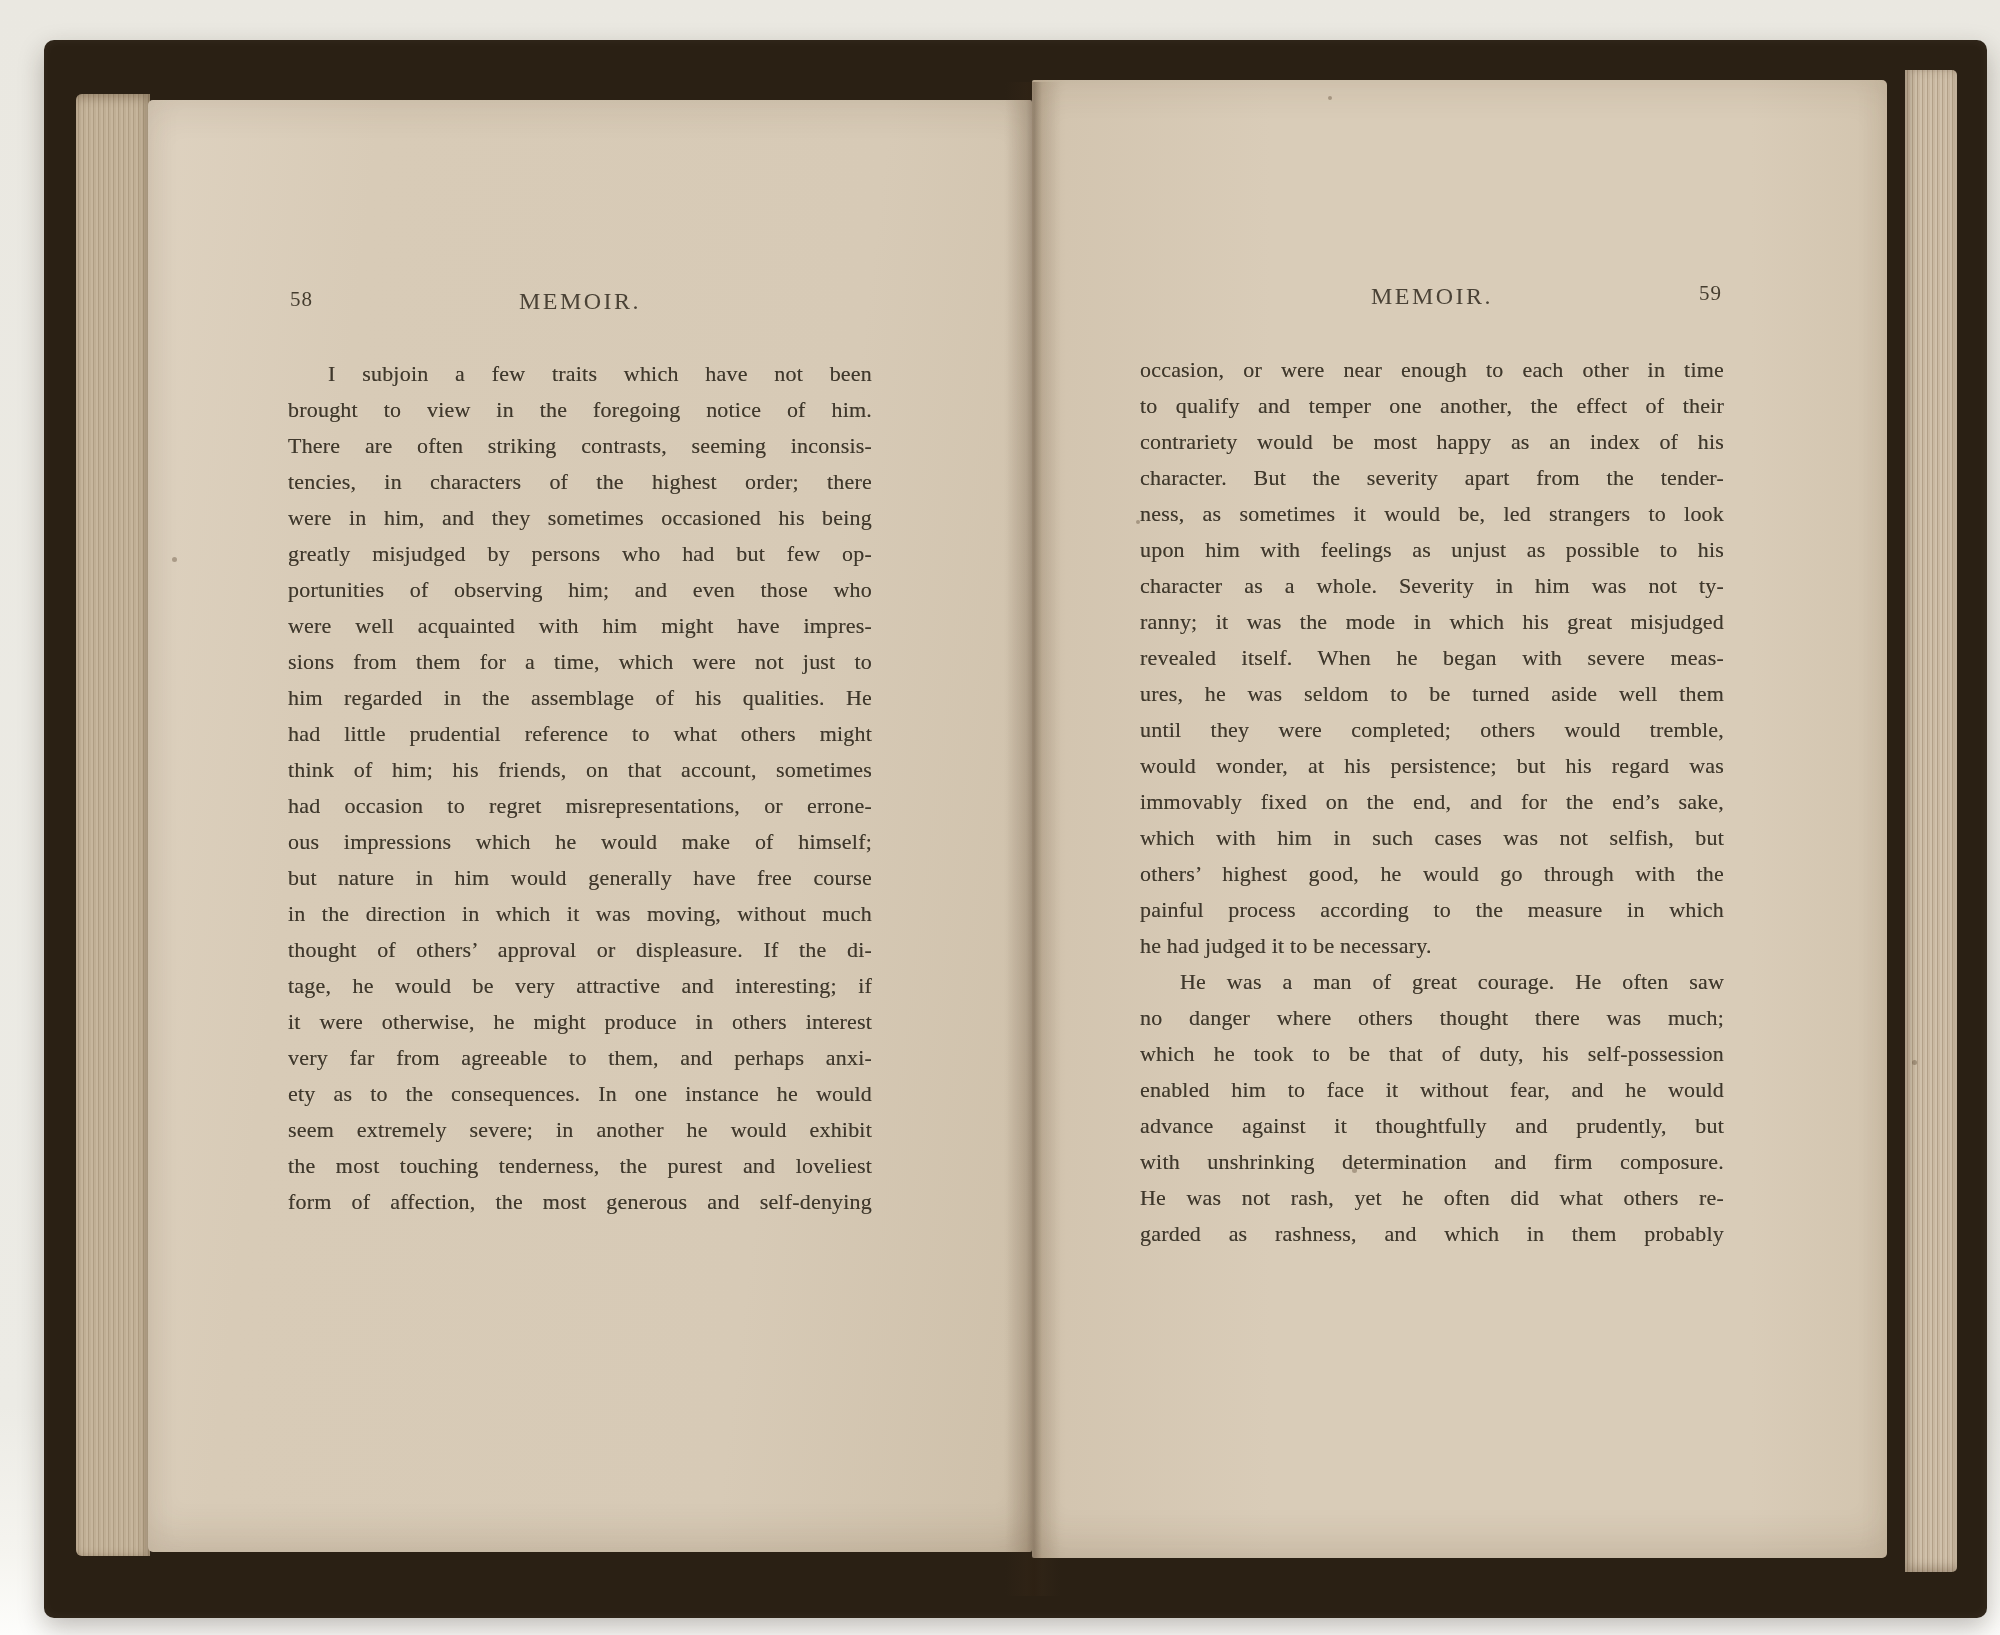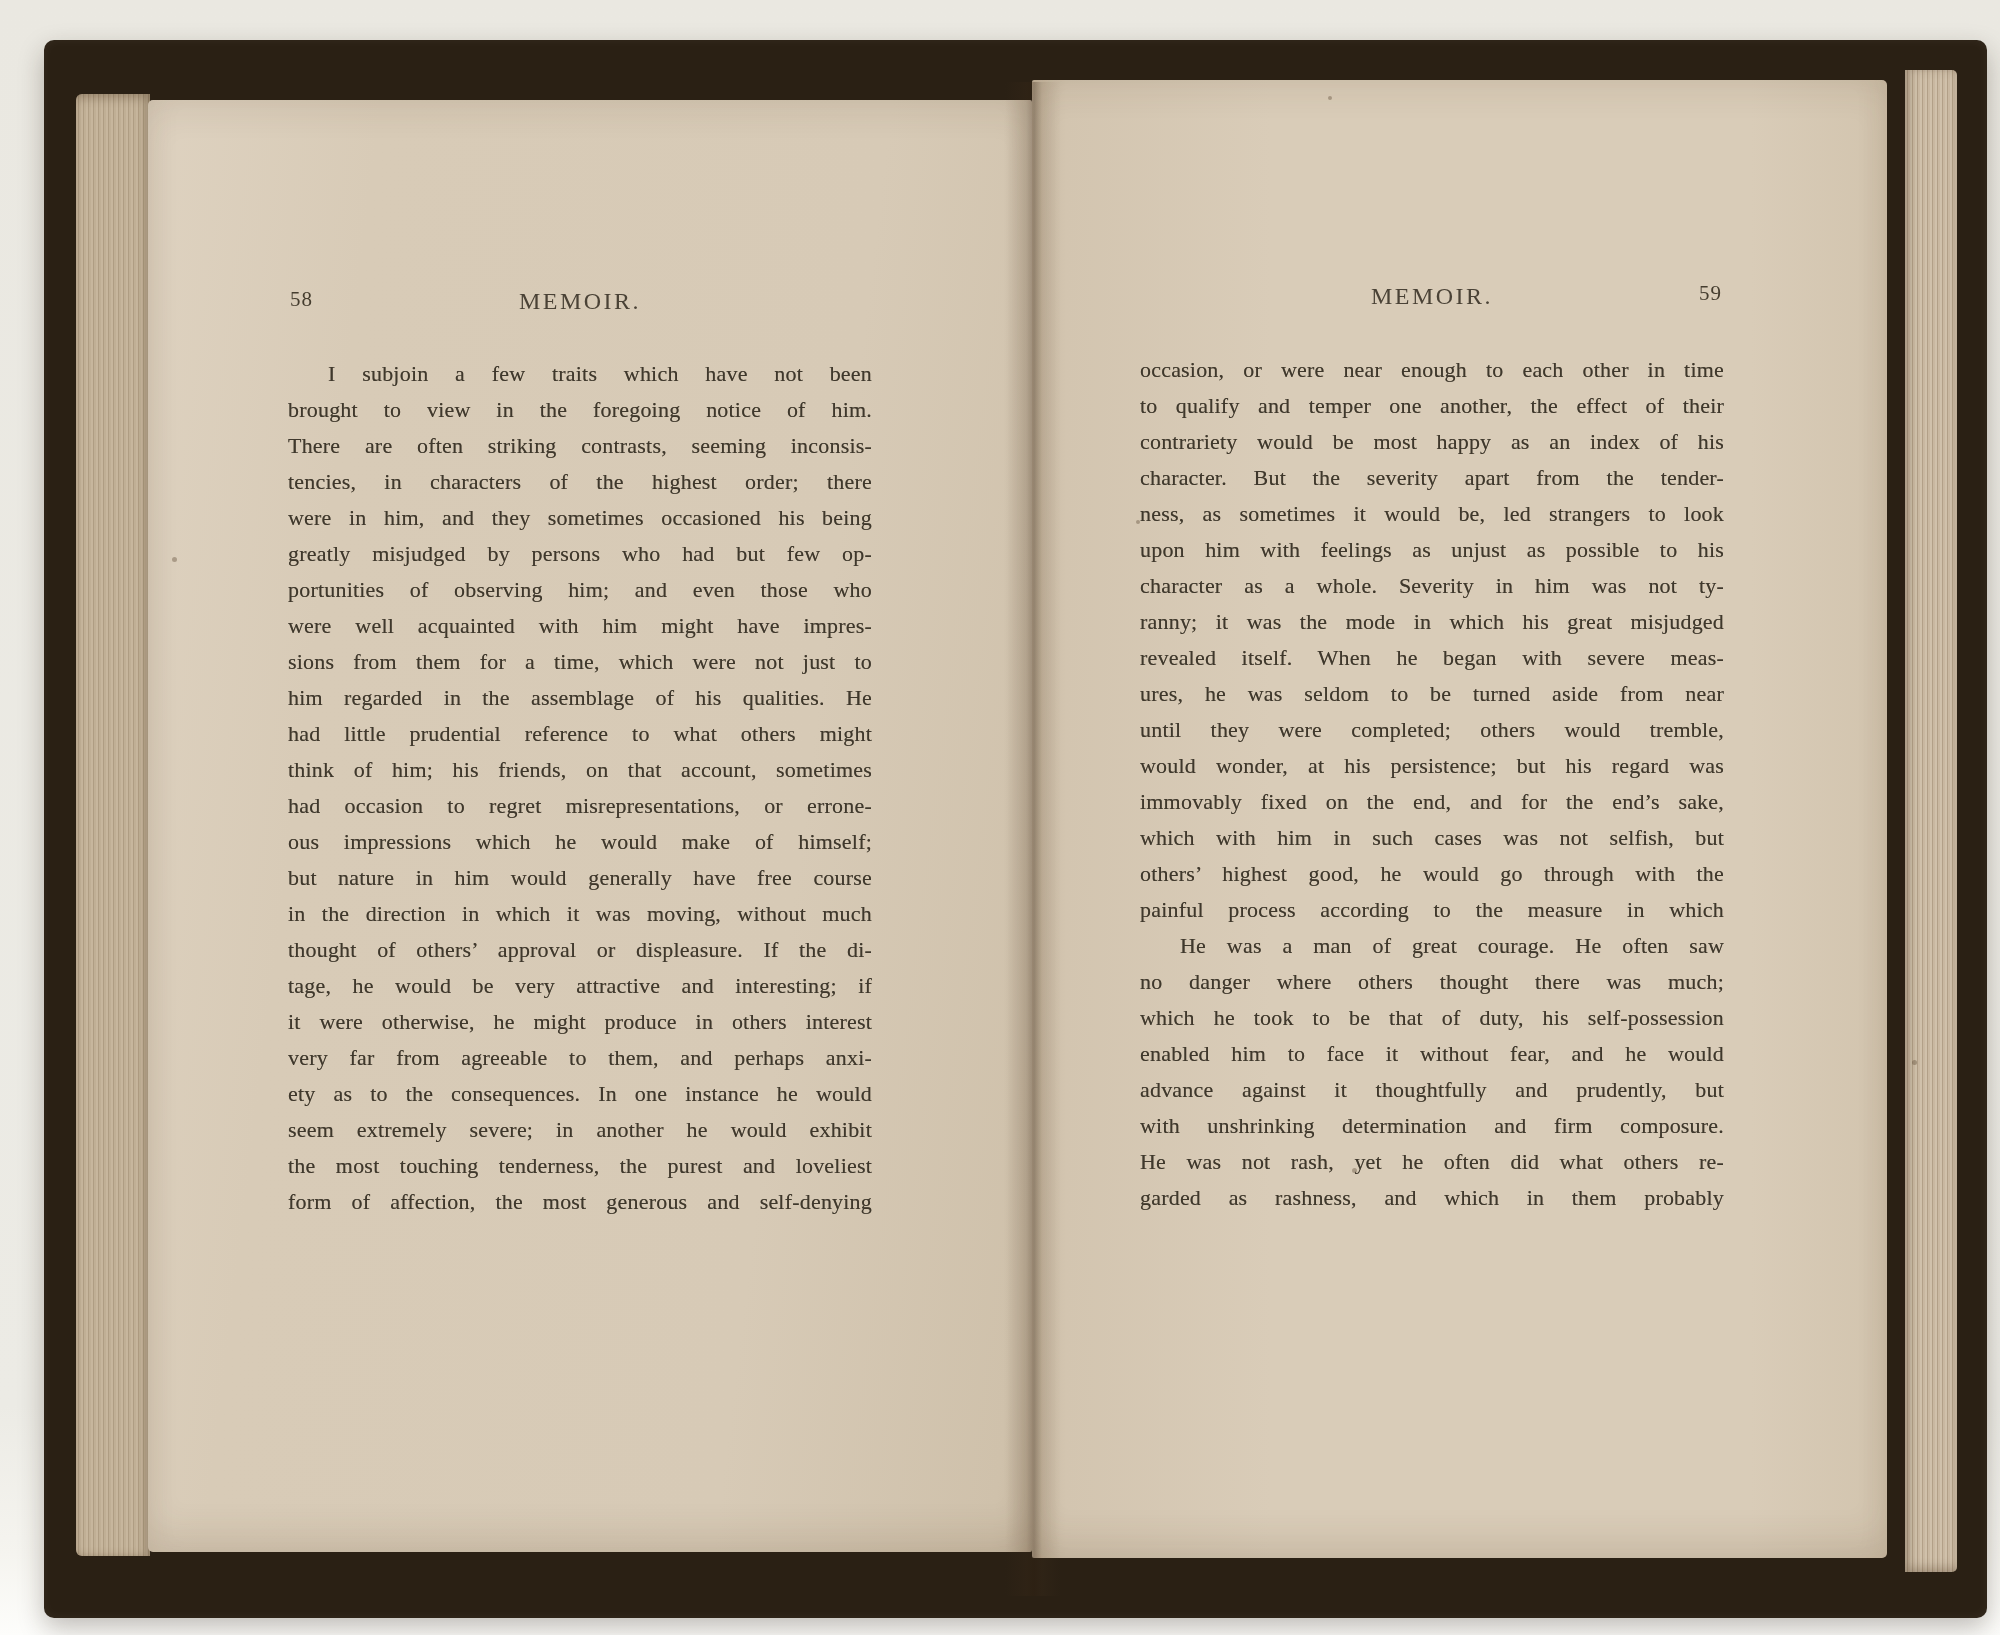--- a/index.html
+++ b/index.html
@@ -117,27 +117,28 @@
       <div class="body">
         <div class="line">occasion, or were near enough to each other in time</div>
         <div class="line">to qualify and temper one another, the effect of their</div>
         <div class="line">contrariety would be most happy as an index of his</div>
         <div class="line">character.  But the severity apart from the tender-</div>
         <div class="line">ness, as sometimes it would be, led strangers to look</div>
         <div class="line">upon him with feelings as unjust as possible to his</div>
         <div class="line">character as a whole.  Severity in him was not ty-</div>
         <div class="line">ranny; it was the mode in which his great misjudged</div>
         <div class="line">revealed itself.  When he began with severe meas-</div>
-        <div class="line">ures, he was seldom to be turned aside from near</div>
+        <div class="line">ures, he was seldom to be turned aside well them</div>
         <div class="line">until they were completed; others would tremble,</div>
         <div class="line">would wonder, at his persistence; but his regard was</div>
         <div class="line">immovably fixed on the end, and for the end’s sake,</div>
         <div class="line">which with him in such cases was not selfish, but</div>
         <div class="line">others’ highest good, he would go through with the</div>
         <div class="line">painful process according to the measure in which</div>
+        <div class="line par-end">he had judged it to be necessary.</div>
         <div class="line indent">He was a man of great courage.  He often saw</div>
         <div class="line">no danger where others thought there was much;</div>
         <div class="line">which he took to be that of duty, his self-possession</div>
         <div class="line">enabled him to face it without fear, and he would</div>
         <div class="line">advance against it thoughtfully and prudently, but</div>
         <div class="line">with unshrinking determination and firm composure.</div>
         <div class="line">He was not rash, yet he often did what others re-</div>
         <div class="line">garded as rashness, and which in them probably</div>
       </div>
     </div>

